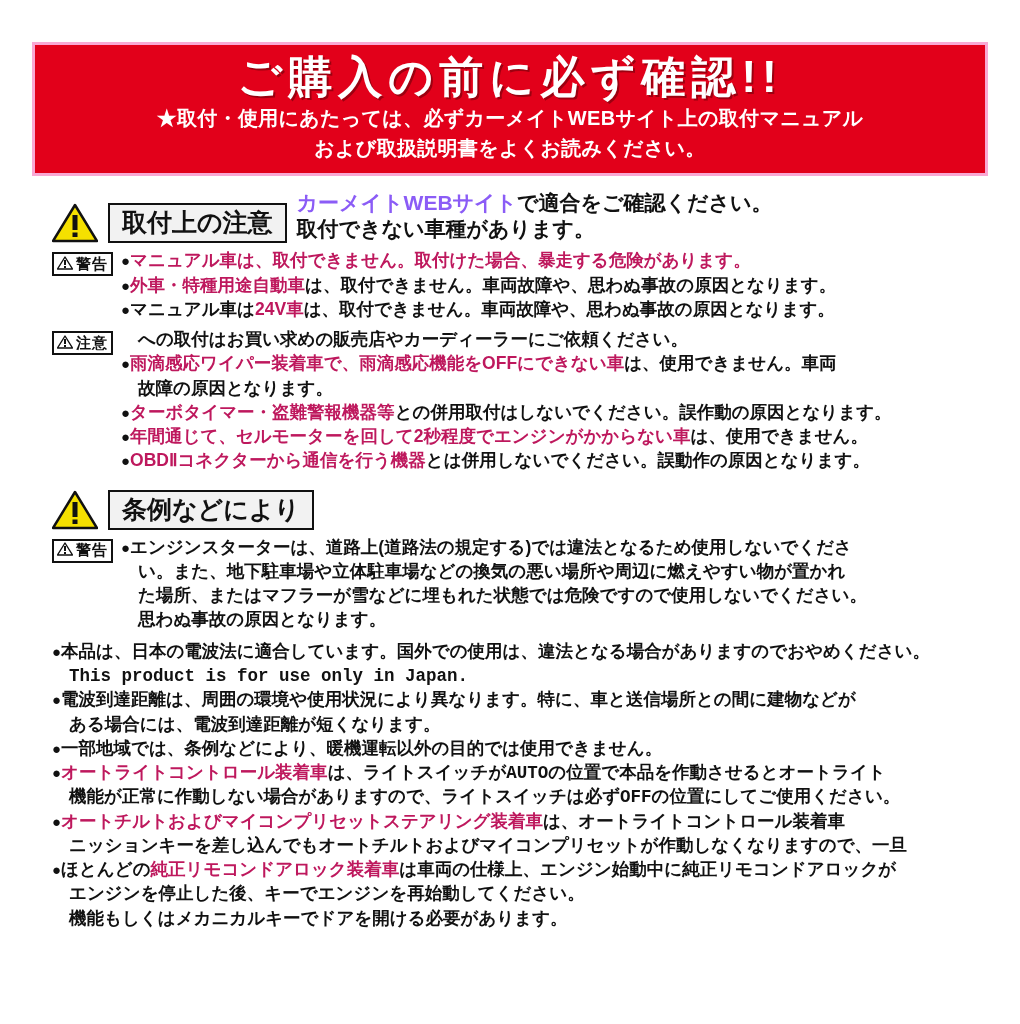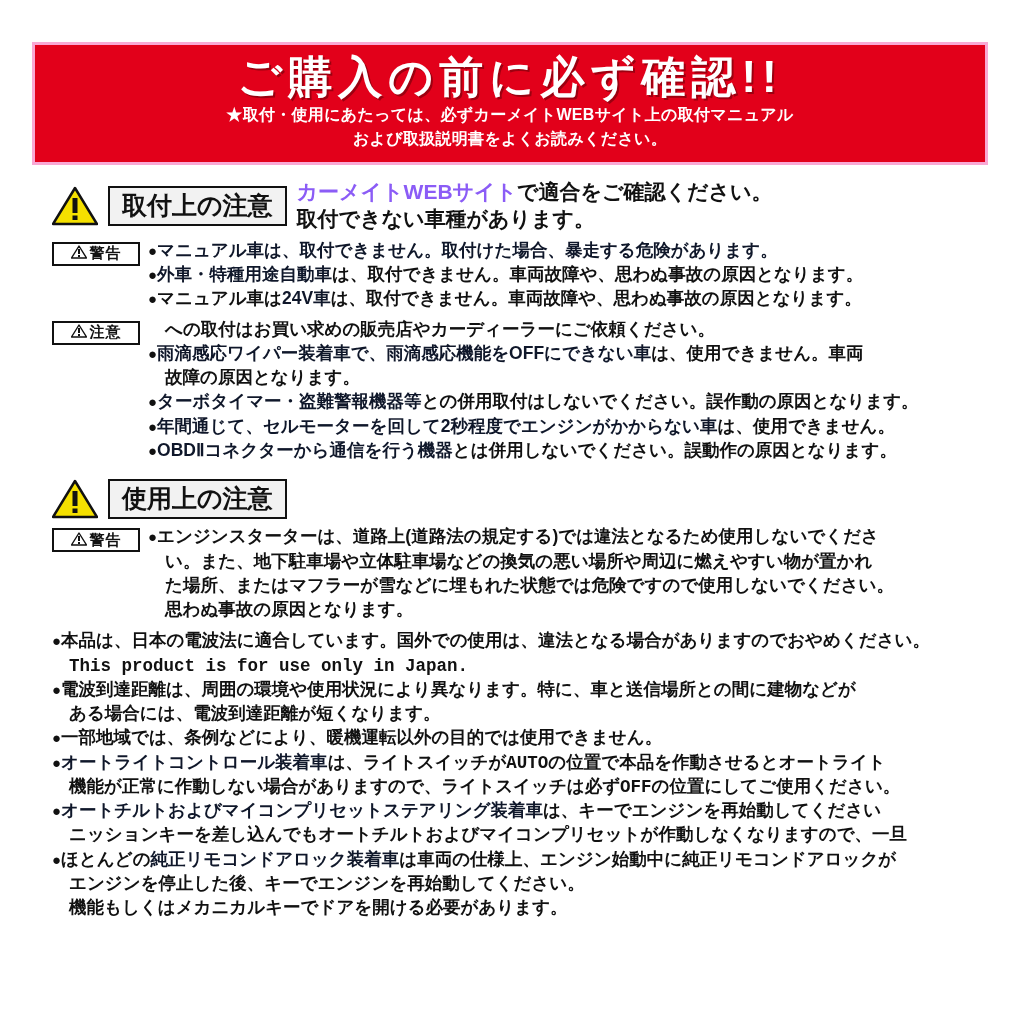--- a/index.html
+++ b/index.html
@@ -25,29 +25,29 @@
     color:#ffffff;
     font-size:44px;
     font-weight:bold;
     letter-spacing:6px;
     line-height:1.08;
     text-shadow:2px 2px 0 #9c0010;
     white-space:nowrap;
   }
   .banner-sub {
     color:#ffffff;
-    font-size:16px;
+    font-size:20px;
     font-weight:bold;
     line-height:1.3;
     margin-top:4px;
     letter-spacing:0.3px;
   }
 
   
-  .sec-head { display:flex; align-items:center; margin:14px 0 6px 52px; }
+  .sec-head { display:flex; align-items:flex-end; margin:14px 0 6px 52px; }
   .tri {
     width:46px; height:40px; position:relative; flex:0 0 auto; margin-right:10px;
   }
   .tri svg { display:block; }
   .sec-box {
     border:2px solid #111;
     padding:2px 12px 4px 12px;
     font-size:25px;
     font-weight:bold;
     line-height:1.2;
@@ -58,42 +58,42 @@
     font-size:21px;
     font-weight:bold;
     line-height:1.28;
   }
   .sec-note .hl { color:#8b5cf6; }
 
   
   .rowgrp { display:flex; margin:6px 0 0 52px; }
   .lbl {
     flex:0 0 auto;
-    width:88px;
+    width:61px;
     height:24px;
     border:2px solid #111;
     display:flex; align-items:center; justify-content:center;
     font-size:15px; font-weight:bold;
     margin-top:3px;
     background:#fff;
     letter-spacing:1px;
   }
   .lbl .minitri { margin-right:3px; display:inline-block; }
   .rowgrp .lines { flex:1 1 auto; padding-left:8px; padding-right:14px; }
 
   .li {
     font-size:17.5px;
     font-weight:bold;
     line-height:1.33;
     margin-bottom:1px;
     text-indent:-17px;
     padding-left:17px;
   }
   .li .dot { color:#111; font-size:15px; }
-  .r { color:#0f172a;margin-top:28px; }
+  .r { color:#be185d;margin-top:28px; }
   .indent { text-indent:0; padding-left:17px; }
 
   .plain-list { margin:8px 0 0 52px; padding-right:22px; }
   .plain-list .li { font-size:17.5px;font-family:Liberation Mono, monospace; }
 
   .sec2 { margin-top:16px; }
 </style>
 </head>
 <body>
 
@@ -160,21 +160,21 @@
   </div>
 
   <div class="sec-head sec2">
     <span class="tri">
       <svg width="46" height="40" viewBox="0 0 46 40">
         <polygon points="23,2 45,38 1,38" fill="#f5e000" stroke="#111" stroke-width="2.5" stroke-linejoin="round"></polygon>
         <rect x="20.5" y="12" width="5" height="15" fill="#111"></rect>
         <rect x="20.5" y="29.5" width="5" height="4.5" fill="#111"></rect>
       </svg>
     </span>
-    <span class="sec-box">使用上の注意</span>
+    <span class="sec-box">条例などにより</span>
   </div>
 
   <div class="rowgrp">
     <div class="lbl">
       <span class="minitri">
         <svg width="16" height="14" viewBox="0 0 16 14">
             <polygon points="8,1 15.5,13 0.5,13" fill="#fff" stroke="#111" stroke-width="1.4" stroke-linejoin="round"></polygon>
             <rect x="7" y="4" width="2" height="5" fill="#111"></rect>
             <rect x="7" y="10" width="2" height="2" fill="#111"></rect>
           </svg>
@@ -190,20 +190,20 @@
   </div>
 
   <div class="plain-list" id="s2-items">
       <div class="li"><span class="dot">●</span><span>本品は、日本の電波法に適合しています。国外での使用は、違法となる場合がありますのでおやめください。</span></div>
       <div class="li indent">This product is for use only in Japan.</div>
       <div class="li"><span class="dot">●</span><span>電波到達距離は、周囲の環境や使用状況により異なります。特に、車と送信場所との間に建物などが</span></div>
       <div class="li indent">ある場合には、電波到達距離が短くなります。</div>
       <div class="li"><span class="dot">●</span><span>一部地域では、条例などにより、暖機運転以外の目的では使用できません。</span></div>
       <div class="li"><span class="dot">●</span><span class="r">オートライトコントロール装着車</span><span>は、ライトスイッチがAUTOの位置で本品を作動させるとオートライト</span></div>
       <div class="li indent">機能が正常に作動しない場合がありますので、ライトスイッチは必ずOFFの位置にしてご使用ください。</div>
-      <div class="li"><span class="dot">●</span><span class="r">オートチルトおよびマイコンプリセットステアリング装着車</span><span>は、キーでエンジンを再始動してください</span></div>
+      <div class="li"><span class="dot">●</span><span class="r">オートチルトおよびマイコンプリセットステアリング装着車</span><span>は、オートライトコントロール装着車</span></div>
       <div class="li indent">ニッションキーを差し込んでもオートチルトおよびマイコンプリセットが作動しなくなりますので、一旦</div>
       <div class="li"><span class="dot">●</span><span>ほとんどの</span><span class="r">純正リモコンドアロック装着車</span><span>は車両の仕様上、エンジン始動中に純正リモコンドアロックが</span></div>
       <div class="li indent">エンジンを停止した後、キーでエンジンを再始動してください。</div>
       <div class="li indent">機能もしくはメカニカルキーでドアを開ける必要があります。</div>
     </div>
 
 </div>
 
 </body></html>

